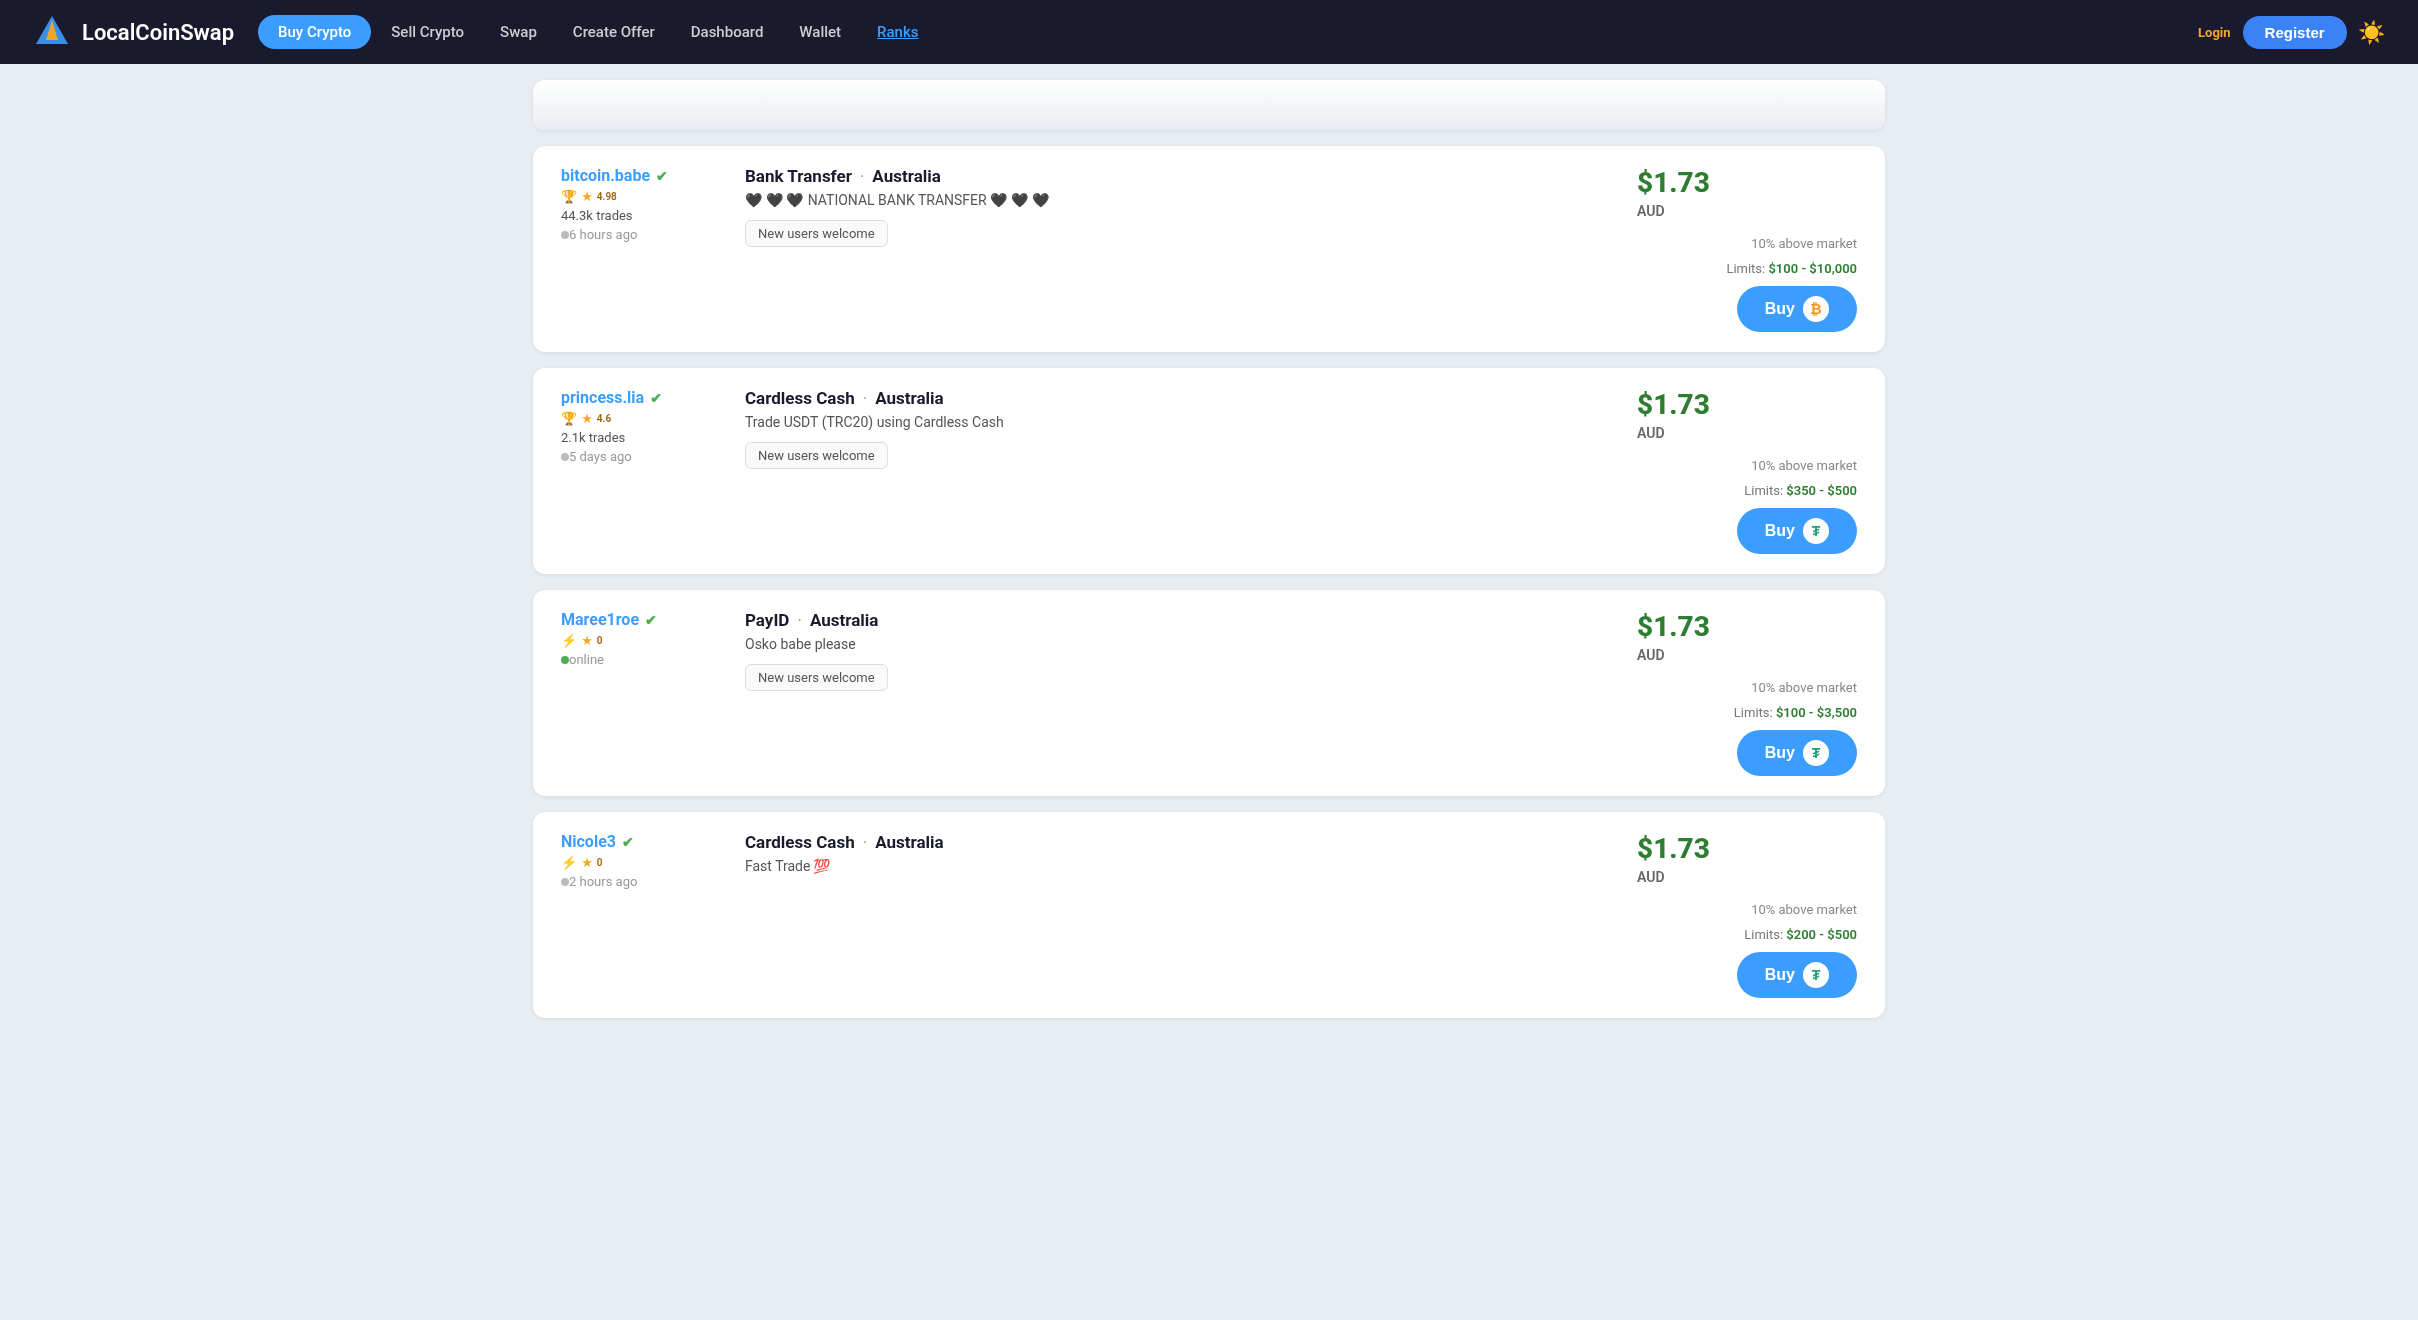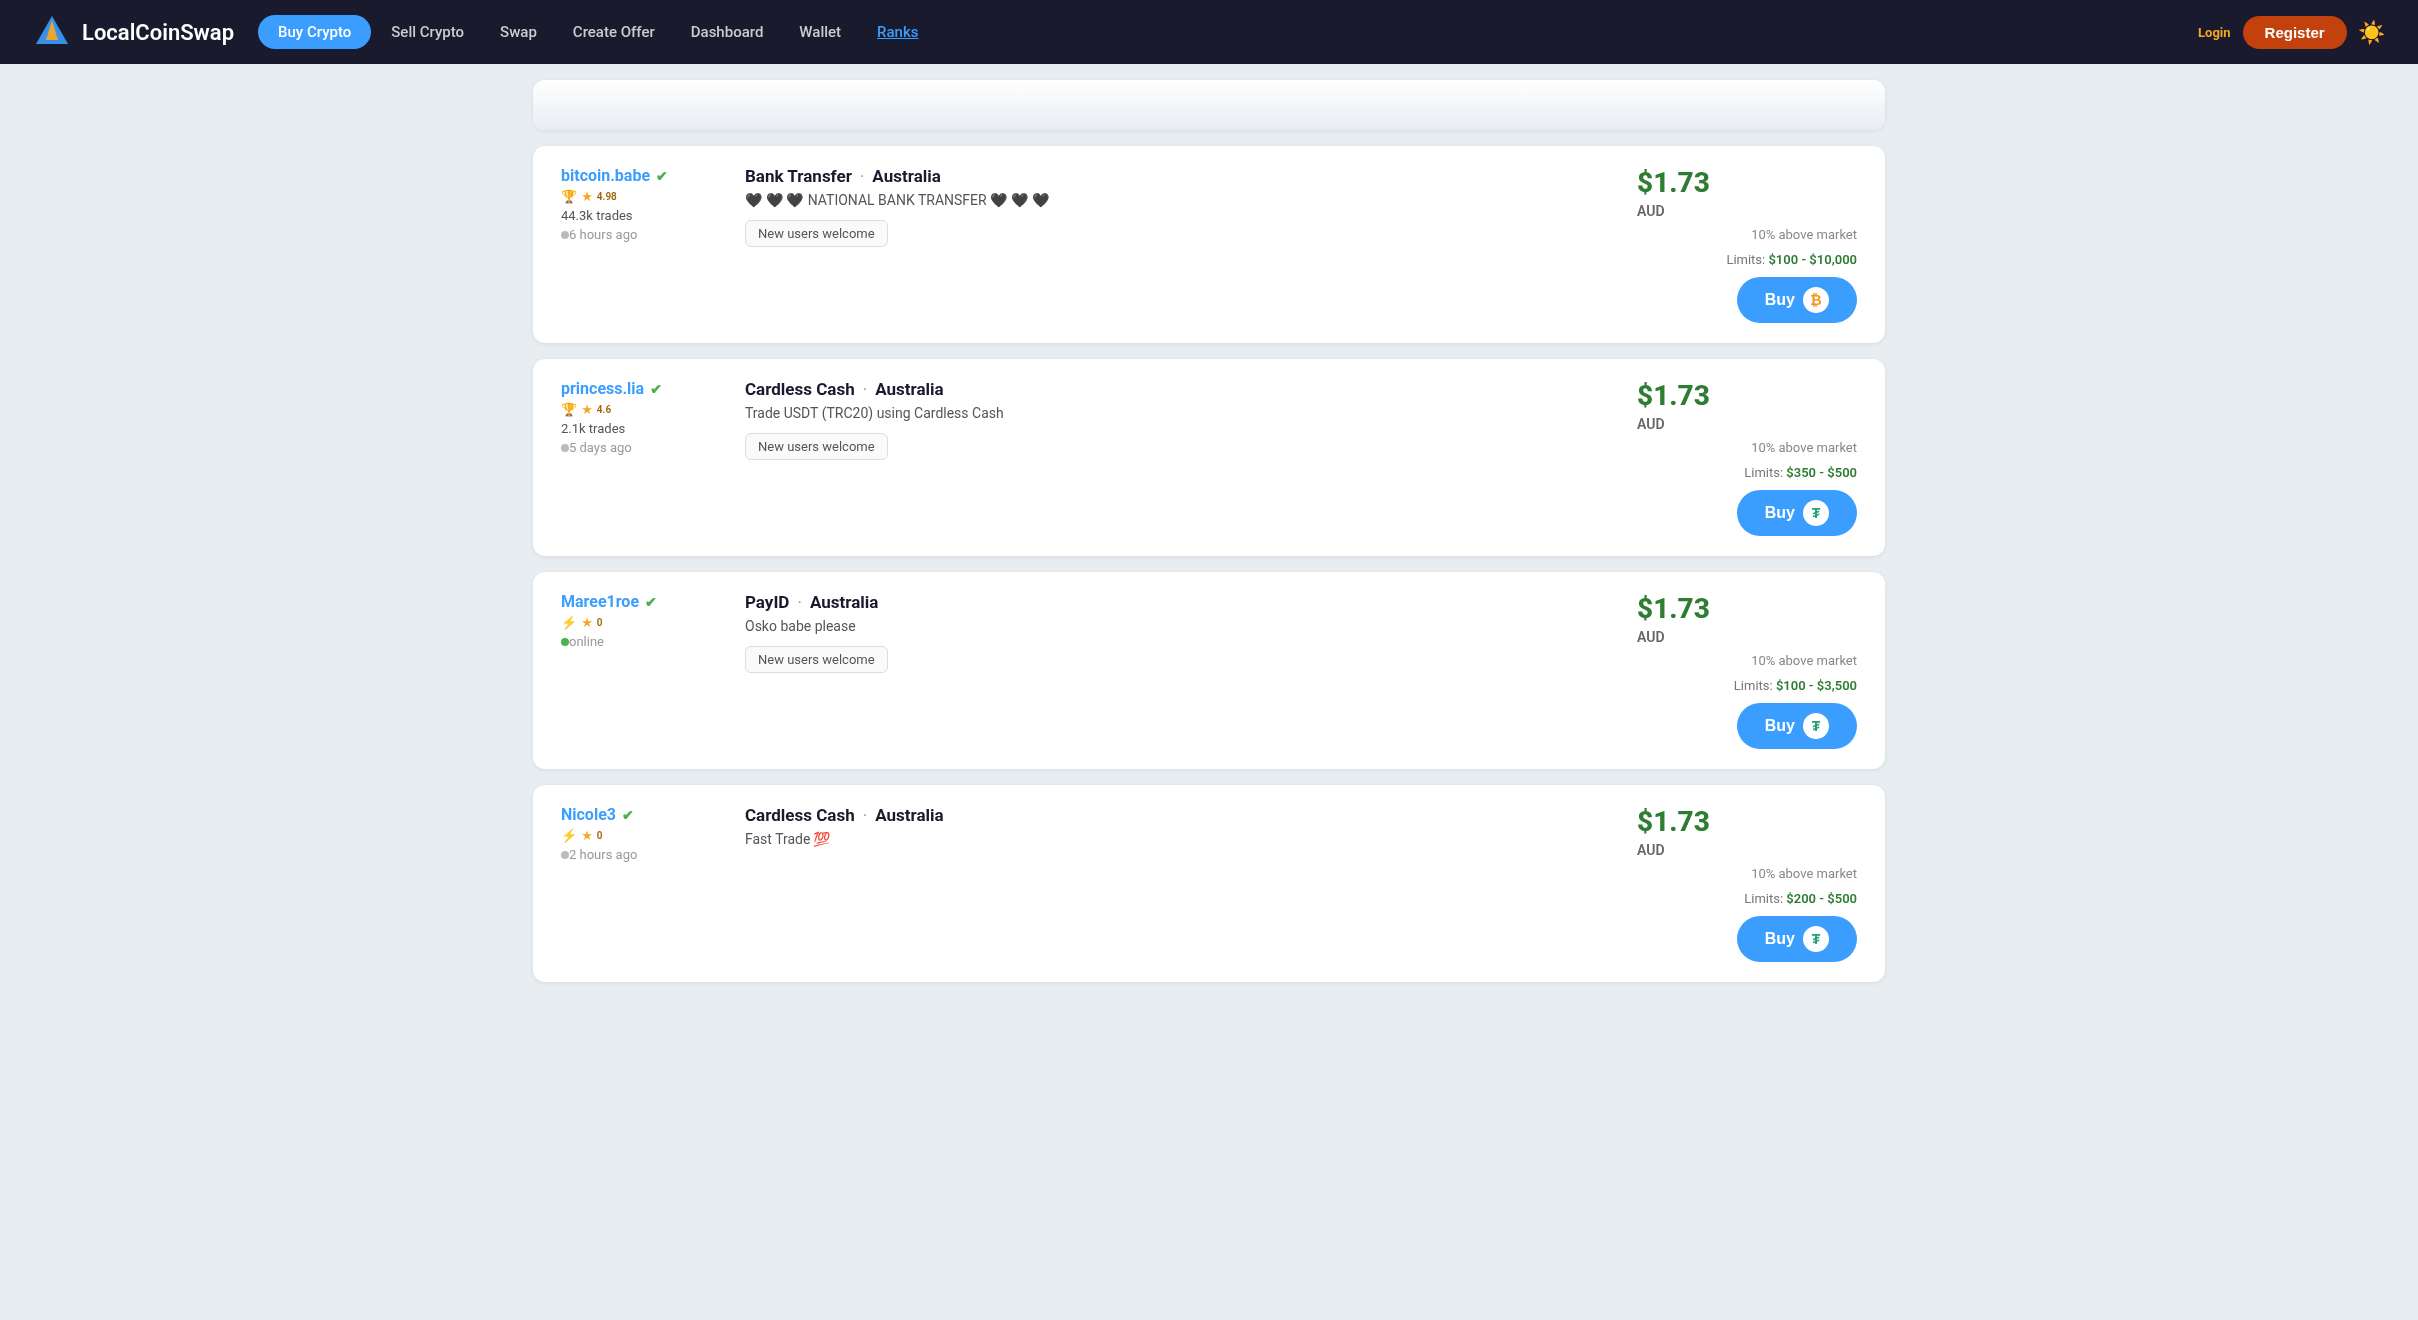--- a/index.html
+++ b/index.html
@@ -66,21 +66,21 @@
       gap: 12px;
       margin-left: auto;
     }
     .nav-login {
       color: #f5a623;
       font-size: 13px;
       font-weight: 700;
       cursor: pointer;
     }
     .nav-register {
-      background: #c2410c;
+      background: #3b82f6;
       color: white;
       border: none;
       border-radius: 24px;
       padding: 8px 22px;
       font-size: 15px;
       font-weight: 600;
       cursor: pointer;
     }
     .nav-sun {
       font-size: 22px;
@@ -199,21 +199,21 @@
       color: #2e7d32;
     }
     .offer-currency {
       font-size: 14px;
       color: #666;
       font-weight: 600;
     }
     .offer-above {
       font-size: 13px;
       color: #888;
-      margin-top: 8px;
+      margin-top: 17px;
       text-align: right;
     }
     .offer-limits {
       font-size: 13px;
       color: #777;
       margin-top: 10px;
     }
     .offer-limits-green {
       color: #2e7d32;
       font-weight: 600;

